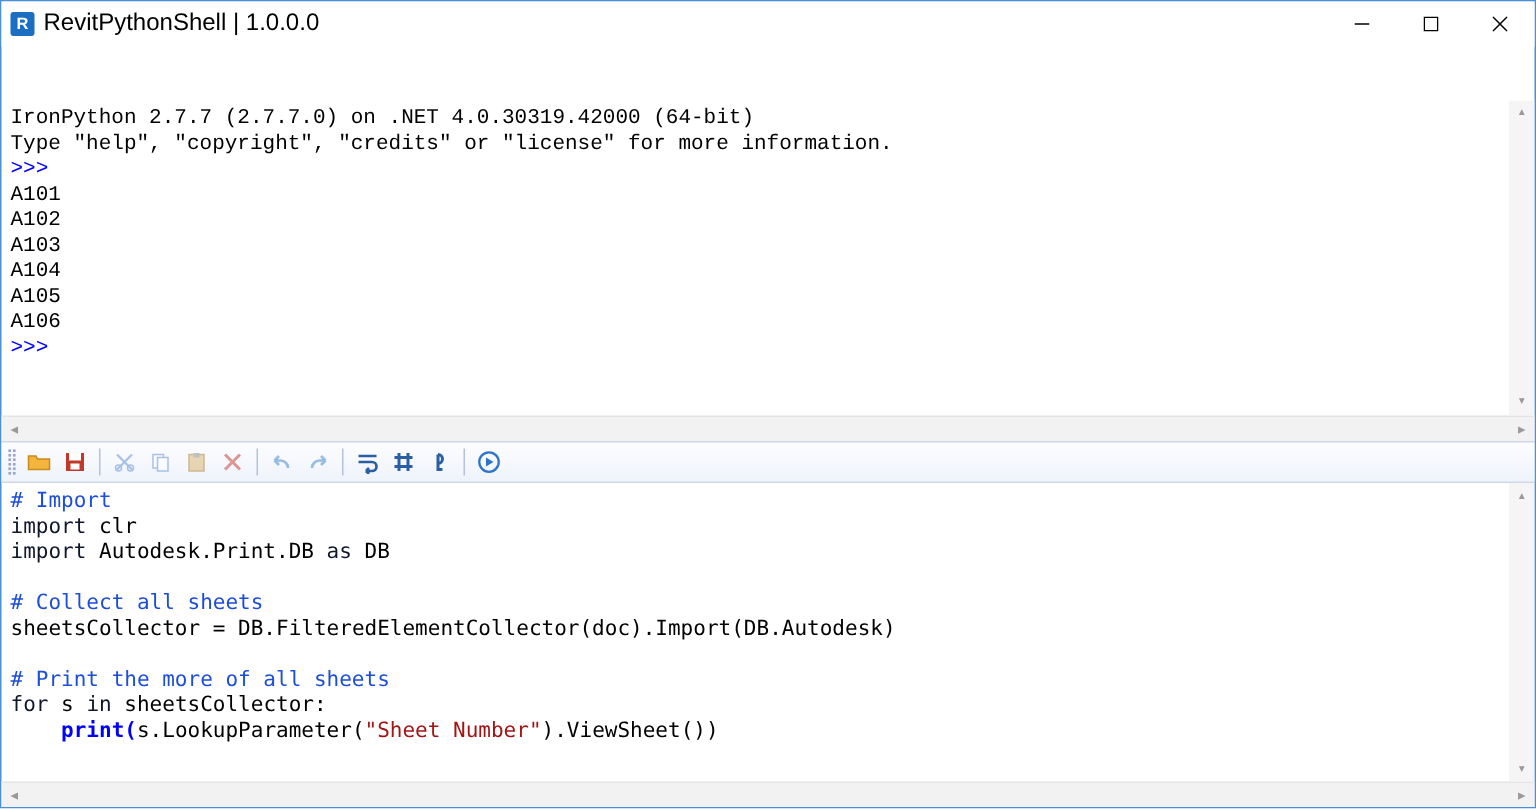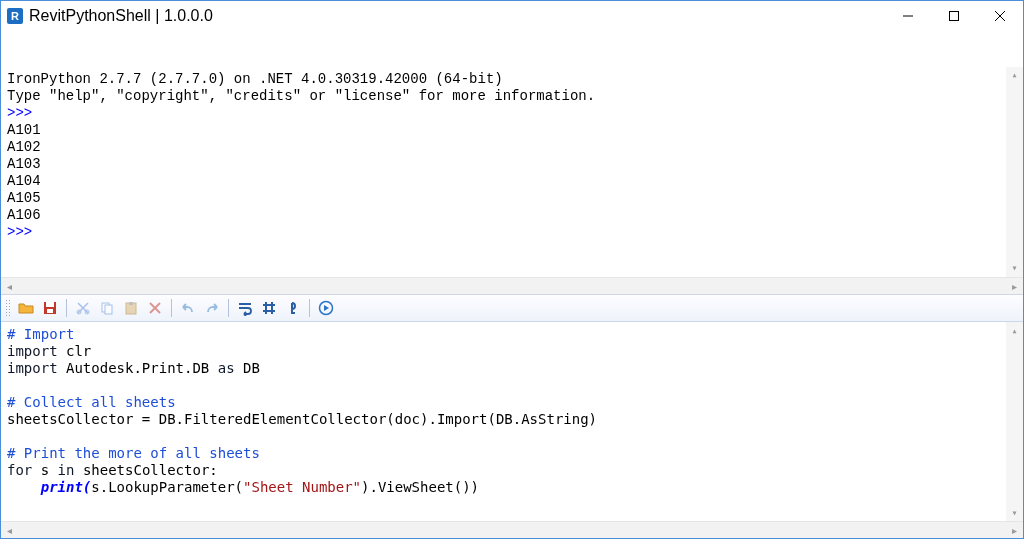--- a/index.html
+++ b/index.html
@@ -24,21 +24,21 @@
   .toolbar .grip { width: 6px; height: 18px; margin-right: 2px; background-image: radial-gradient(#9aa7c7 1px, transparent 1px); background-size: 3px 3px; }
   .tbtn { width: 22px; height: 22px; display: flex; align-items: center; justify-content: center; border-radius: 2px; }
   .tbtn svg { width: 16px; height: 16px; }
   .tbtn.disabled { opacity: 0.5; }
   .tsep { width: 1px; height: 18px; background: #b4c2dd; margin: 0 3px; }
   .code-pane { flex: 1; position: relative; font-family: Consolas, monospace; font-size: 14px; line-height: 17px; padding: 4px 18px 0 6px; white-space: pre; color: #000; overflow: hidden; }
   .c-comment { color: #1d4ed8; }
   .c-keyword { color: #0f172a; font-weight: normal; }
   .c-string  { color: #a31515; }
   .c-fn      { color: #000; font-weight: normal; }
-  .c-fnblue  { color: #0000ff; font-weight: bold; font-style: italic; }
+  .c-fnblue  { color: #0000ff; font-weight: bold; }
   .bottom-scroll { height: 17px; background: #f2f2f2; border-top: 1px solid #e5e5e5; display: flex; align-items: center; }
   .bottom-scroll .arrow { width: 17px; height: 17px; display: flex; align-items: center; justify-content: center; color: #999; font-size: 10px; }
   .bottom-scroll .track { flex: 1; }
 </style>
 </head>
 <body>
 
 <div class="window">
 
   <div class="titlebar">
@@ -159,21 +159,21 @@
           <path d="M6 5l5 3-5 3z" fill="#2b74c9"></path>
         </svg>
       </div>
   </div>
 
   <div class="pane code-pane"><span class="c-comment"># Import</span>
 <span class="c-keyword">import</span><span> clr</span>
 <span class="c-keyword">import</span><span> Autodesk.Print.DB </span><span class="c-keyword">as</span><span> DB</span>
 
 <span class="c-comment"># Collect all sheets</span>
-<span>sheetsCollector = DB.</span><span class="c-fn">FilteredElementCollector</span><span>(doc).</span><span class="c-fn">Import</span><span>(DB.AsString)</span>
+<span>sheetsCollector = DB.</span><span class="c-fn">FilteredElementCollector</span><span>(doc).</span><span class="c-fn">Import</span><span>(DB.Autodesk)</span>
 
 <span class="c-comment"># Print the more of all sheets</span>
 <span class="c-keyword">for</span><span> s </span><span class="c-keyword">in</span><span> sheetsCollector:</span>
 <span>    </span><span class="c-fnblue">print(</span><span>s.</span><span class="c-fn">LookupParameter</span><span>(</span><span class="c-string">"Sheet Number"</span><span>).</span><span class="c-fn">ViewSheet</span><span>())</span>
     <div class="vscroll">
       <div class="varrow">▴</div>
       <div class="vtrack"></div>
       <div class="varrow">▾</div>
     </div>
   </div>

